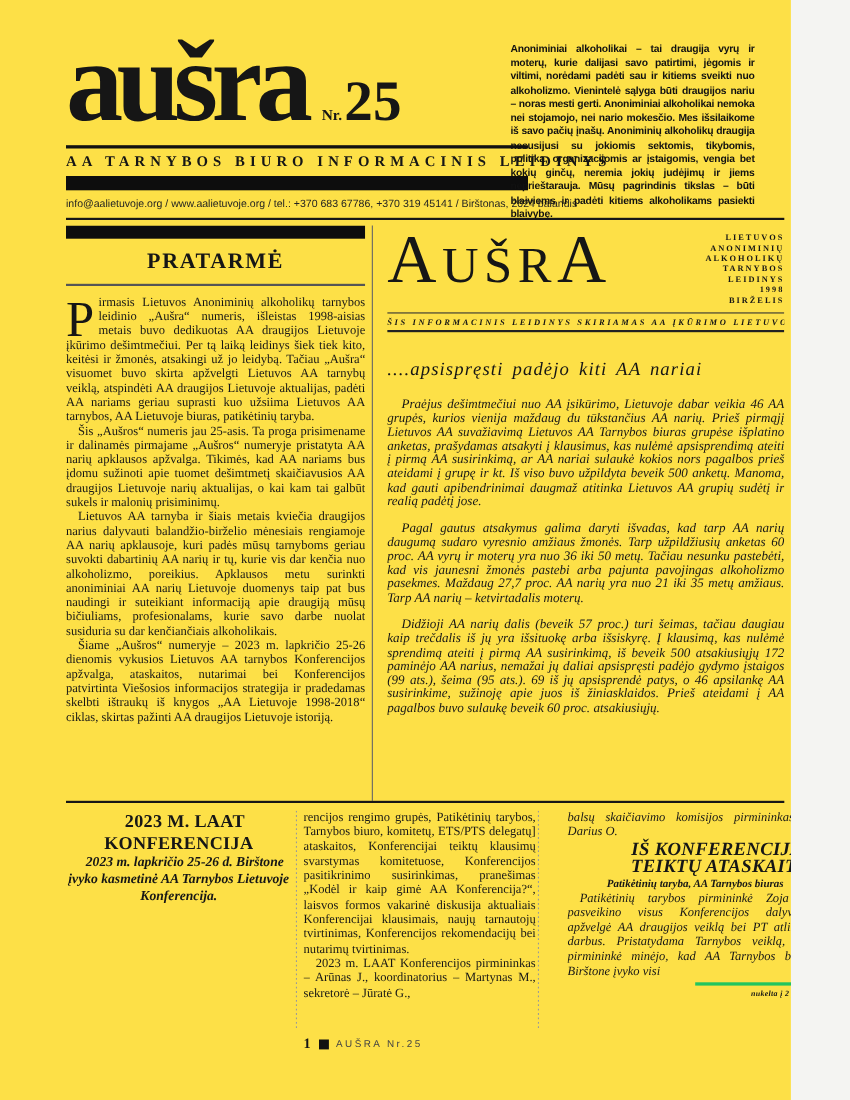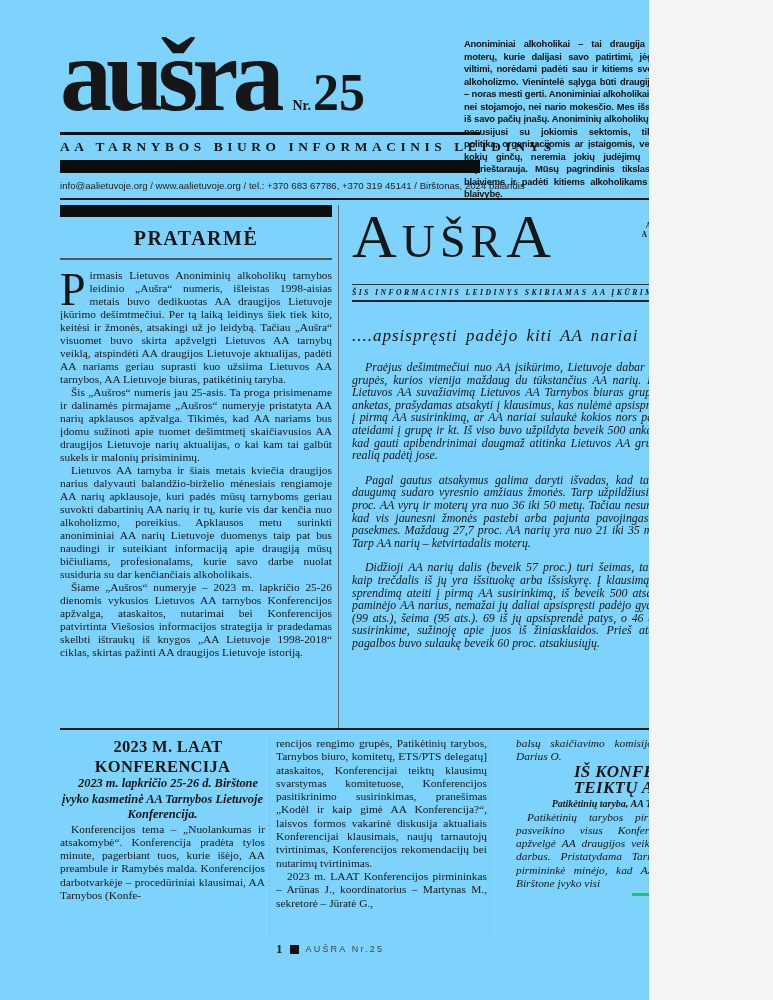--- a/index.html
+++ b/index.html
@@ -1,17 +1,17 @@
 <!DOCTYPE html>
 <html><head>
 <meta charset="utf-8">
 <style>
   html,body{margin:0;padding:0;}
   body{width:773px;height:1000px;background:#f4f4f2;}
-  .page{position:relative;width:649px;height:1000px;background:#7dd3fc;color:#161616;
+  .page{position:relative;width:719px;height:1000px;background:#fde047;color:#161616;
         font-family:"Liberation Serif", serif;overflow:hidden;}
 
   
   .masthead-left{position:absolute;left:60px;top:30px;width:420px;}
   .logo-row{display:flex;align-items:baseline;height:100px;}
   .logo-main{font-size:104px;font-weight:700;letter-spacing:-6px;line-height:90px;}
   .issue-prefix{font-size:14px;font-weight:700;margin-left:14px;letter-spacing:0;}
   .issue-number{font-size:52px;font-weight:700;margin-left:2px;line-height:1;}
   .logo-rule{border-top:3px solid #111;margin-top:2px;}
   .masthead-subtitle{font-size:13.4px;font-weight:700;letter-spacing:4.6px;margin-top:4px;white-space:nowrap;}
@@ -139,21 +139,20 @@
 
   <div class="bottom-rule"></div>
 
   <div class="bottom">
     <div class="bcol-divider bdiv1"></div>
     <div class="bcol-divider bdiv2"></div>
 
     <div class="bcol bcol1">
       <p class="conf-title">2023 M. LAAT KONFERENCIJA</p>
       <p class="conf-lead">2023 m. lapkričio 25-26 d. Birštone įvyko kasmetinė AA Tarnybos Lietuvoje Konferencija.</p>
-      <p>Konferencijos tema – „Nuolankumas ir atsakomybė“. Konferencija pradėta tylos minute, pagerbiant tuos, kurie išėjo, AA preambule ir Ramybės malda. Konferencijos darbotvarkėje – procedūriniai klausimai, AA Tarnybos (Konfe-</p>
     </div>
 
     <div class="bcol bcol2">
       <p class="noindent">rencijos rengimo grupės, Patikėtinių tarybos, Tarnybos biuro, komitetų, ETS/PTS delegatų] ataskaitos, Konferencijai teiktų klausimų svarstymas komitetuose,  Konferencijos pasitikrinimo susirinkimas, pranešimas „Kodėl ir kaip gimė AA Konferencija?“, laisvos formos vakarinė diskusija aktualiais Konferencijai klausimais,  naujų tarnautojų tvirtinimas, Konferencijos rekomendacijų bei nutarimų tvirtinimas.</p>
       <p>2023 m. LAAT Konferencijos pirmininkas – Arūnas J., koordinatorius – Martynas M., sekretorė – Jūratė G.,</p>
     </div>
 
     <div class="bcol bcol3">
       <p class="noindent">balsų skaičiavimo komisijos pirmininkas – Darius O.</p>
       <p class="reports-title">IŠ KONFERENCIJAI TEIKTŲ ATASKAITŲ</p>

